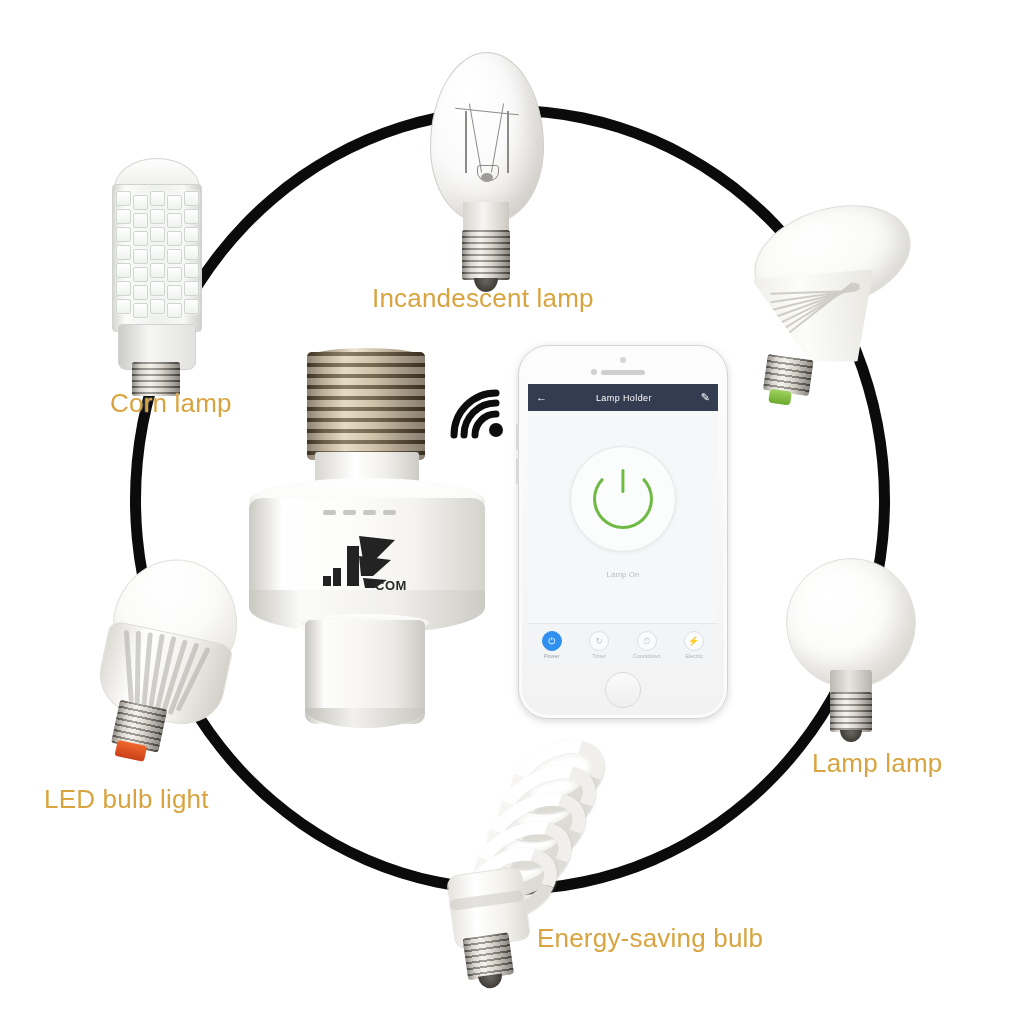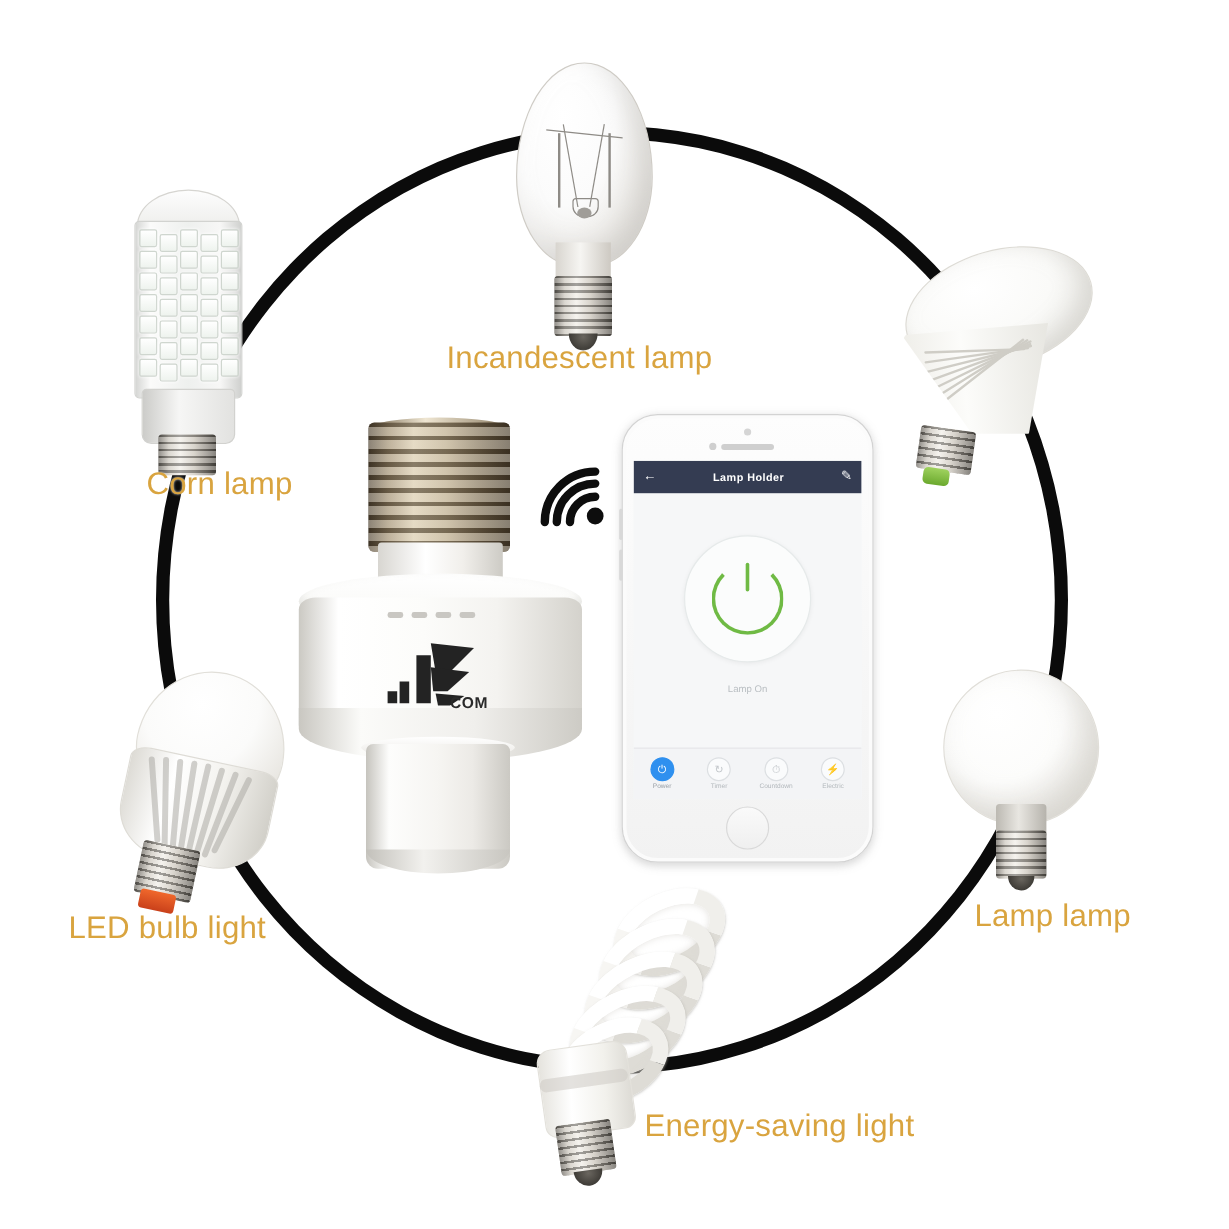--- a/index.html
+++ b/index.html
@@ -7,25 +7,25 @@
   #stage{position:relative;width:1024px;height:1024px;background:#fff;border-radius:24px;}
 
   
   .ring{position:absolute;left:130px;top:105px;width:760px;height:790px;border-radius:50%;
         border:11px solid #0b0b0b;box-sizing:border-box;}
 
   
   .lbl{position:absolute;color:#d9a43f;font-size:26px;letter-spacing:.2px;white-space:nowrap;
        font-family:"Liberation Sans",sans-serif;text-shadow:0 0 2px rgba(255,255,255,.9);}
   .lbl.incand{left:372px;top:283px;}
-  .lbl.corn{left:122px;top:388px;}
+  .lbl.corn{left:110px;top:388px;}
   .lbl.saucer{left:726px;top:408px;}
   .lbl.ball{left:812px;top:748px;}
   .lbl.energy{left:537px;top:923px;}
-  .lbl.led{left:44px;top:758px;margin-left:13px;}
+  .lbl.led{left:44px;top:784px;}
 
   
   .node{position:absolute;}
 
   
   .screw{position:relative;background:linear-gradient(90deg,#6e6a63 0%,#cfcac1 18%,#f2efe9 38%,#cdc7bd 62%,#8c877f 85%,#5d5952 100%);
          border-radius:3px;overflow:hidden;}
   .screw::before{content:"";position:absolute;inset:0;
        background:repeating-linear-gradient(to bottom,rgba(0,0,0,.33) 0 2px,rgba(255,255,255,.25) 2px 6px);}
   .screw-tip{background:radial-gradient(ellipse at 50% 20%,#6a665f,#2a2824);border-radius:0 0 50% 50%/0 0 100% 100%;}
@@ -147,21 +147,21 @@
   .ph-cam{position:absolute;left:72px;top:23px;width:6px;height:6px;border-radius:50%;background:#cfcfcf;}
   .ph-sensor{position:absolute;left:50%;top:11px;transform:translateX(-50%);width:6px;height:6px;border-radius:50%;background:#d5d5d5;}
   .ph-screen{position:absolute;left:9px;top:38px;width:190px;height:282px;background:#f6f7f8;overflow:hidden;}
   .ph-home{position:absolute;left:50%;bottom:10px;transform:translateX(-50%);width:34px;height:34px;border-radius:50%;
       background:linear-gradient(180deg,#fafafa,#efefef);border:1.4px solid #d9d9d9;}
   .ph-btn-l{position:absolute;left:-3px;top:78px;width:3px;height:26px;border-radius:2px;background:#d8d8d8;}
   .ph-btn-l2{position:absolute;left:-3px;top:112px;width:3px;height:26px;border-radius:2px;background:#d8d8d8;}
 
   .app-bar{position:absolute;left:0;top:0;width:100%;height:27px;background:#343c52;display:flex;align-items:center;
       justify-content:space-between;padding:0 8px;box-sizing:border-box;}
-  .app-title{color:#fff;font-size:9px;font-weight:bold;letter-spacing:.4px;font-family:"Liberation Sans",sans-serif;}
+  .app-title{color:#fff;font-size:9px;font-weight:normal;letter-spacing:.4px;font-family:"Liberation Sans",sans-serif;}
   .app-back,.app-edit{color:#fff;font-size:11px;line-height:1;}
 
   .pwr-outer{position:absolute;left:50%;top:62px;transform:translateX(-50%);width:104px;height:104px;border-radius:50%;
       background:#fbfcfc;border:1.5px solid #e6eaea;box-shadow:0 1px 4px rgba(0,0,0,.06);}
   .pwr-ring{position:absolute;left:50%;top:50%;transform:translate(-50%,-50%);width:54px;height:54px;border-radius:50%;
       border:3.2px solid #6fba44;border-top-color:transparent;}
   .pwr-stem{position:absolute;left:50%;top:50%;transform:translate(-50%,-50%) translateY(-18px);width:3.2px;height:24px;
       background:#6fba44;border-radius:2px;}
   .pwr-state{position:absolute;left:0;right:0;top:186px;text-align:center;color:#b9bec2;font-size:8px;
       font-family:"Liberation Sans",sans-serif;}
@@ -279,21 +279,21 @@
     <div class="coil" style="left:96px;top:2px;width:72px;height:40px;transform:rotate(-18deg);"></div>
     <div class="coil" style="left:80px;top:26px;width:76px;height:42px;transform:rotate(-18deg);"></div>
     <div class="coil" style="left:64px;top:52px;width:78px;height:42px;transform:rotate(-18deg);"></div>
     <div class="coil" style="left:48px;top:78px;width:76px;height:42px;transform:rotate(-18deg);"></div>
     <div class="coil" style="left:36px;top:102px;width:70px;height:40px;transform:rotate(-18deg);"></div>
     <div class="cfl-neck"></div>
     <div class="cfl-ring"></div>
     <div class="cfl-screw screw"></div>
     <div class="cfl-tip screw-tip"></div>
   </div>
-  <div class="lbl energy">Energy-saving light</div>
+  <div class="lbl energy">Energy-saving bulb</div>
 
   <div class="node ledb-wrap">
     <div class="ledb-dome"></div>
     <div class="ledb-body">
       <div class="ledb-fin" style="left:14px;top:6px;height:72px;transform:rotate(-16deg);"></div>
       <div class="ledb-fin" style="left:26px;top:4px;height:76px;transform:rotate(-11deg);"></div>
       <div class="ledb-fin" style="left:38px;top:3px;height:78px;transform:rotate(-7deg);"></div>
       <div class="ledb-fin" style="left:50px;top:2px;height:80px;transform:rotate(-3deg);"></div>
       <div class="ledb-fin" style="left:62px;top:2px;height:80px;transform:rotate(1deg);"></div>
       <div class="ledb-fin" style="left:74px;top:3px;height:78px;transform:rotate(5deg);"></div>

